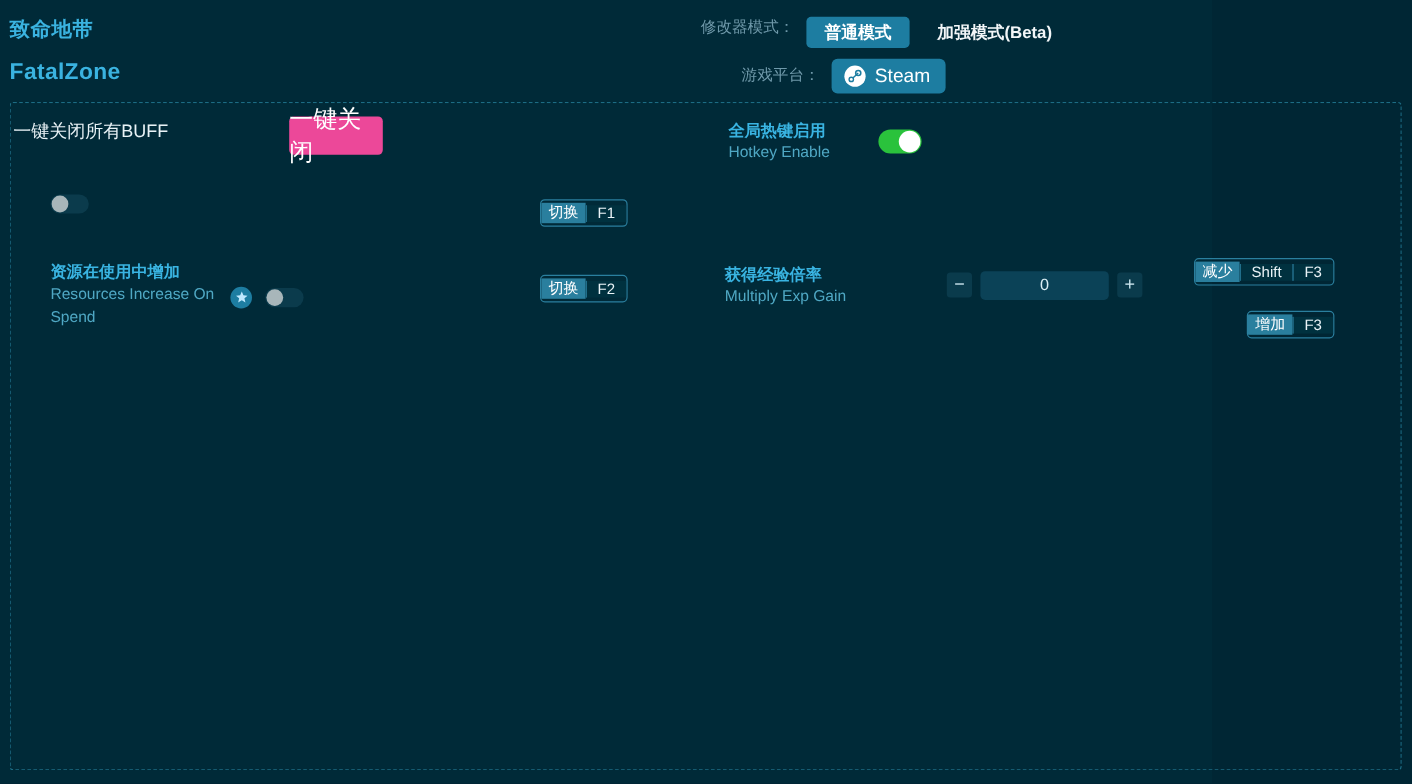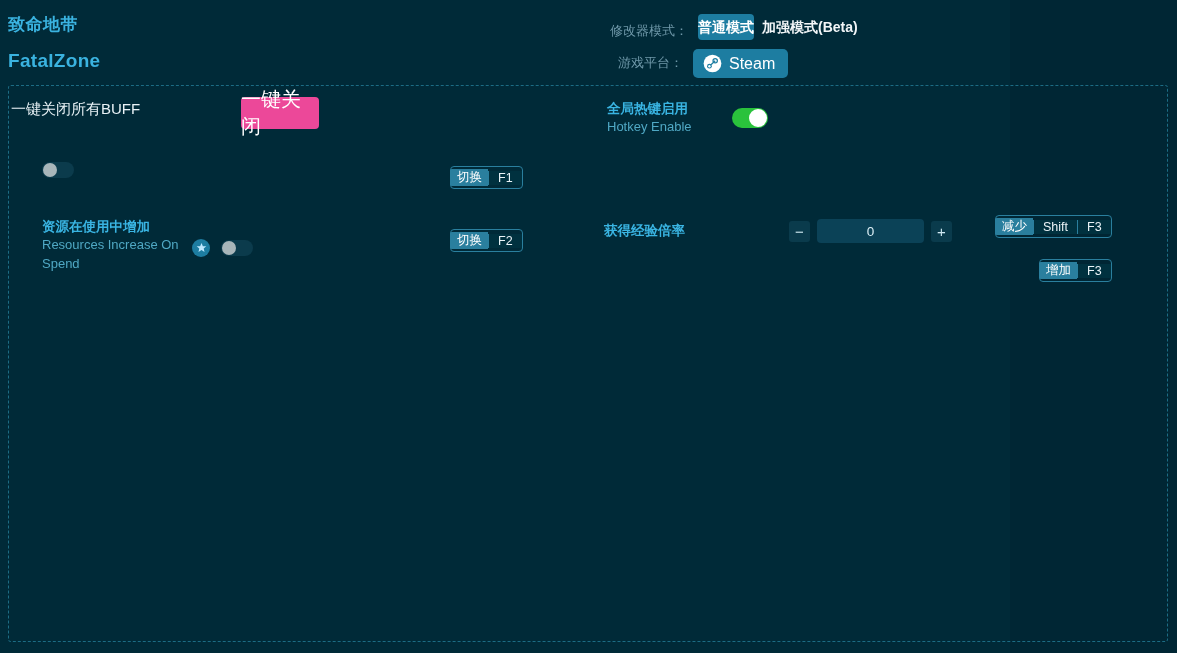--- a/index.html
+++ b/index.html
@@ -48,43 +48,42 @@
     line-height: 24px;
     margin-top: 13px;
     letter-spacing: 0.3px;
   }
 
   .mode-row {
     position: absolute;
     left: 584px;
     top: 14px;
     display: flex;
-    align-items: flex-end;
+    align-items: flex-start;
     height: 26px;
-    margin-left: 26px;
   }
   .platform-row {
     position: absolute;
     left: 618px;
     top: 48px;
     display: flex;
     align-items: center;
     height: 30px;
   }
   .field-label {
     font-size: 13px;
     color: #6f99aa;
     margin-right: 10px;
     white-space: nowrap;
   }
   .mode-btn {
     font-size: 14px;
     font-weight: bold;
     color: #ffffff;
-    padding: 4px 0;
+    padding: 4px 15px;
     border-radius: 4px;
     white-space: nowrap;
     cursor: pointer;
     line-height: 18px;
   }
   .mode-btn.active {
     background: #1d7da1;
   }
   .mode-btn.inactive {
     background: transparent;
@@ -364,20 +363,21 @@
     <div class="cheat-row" style="left:441px; top:143px;">
       <span class="hk">
         <span class="act">切换</span>
         <span class="key">F2</span>
       </span>
     </div>
 
     <div class="cheat-row" style="left:595px; top:133px;">
       <span class="lbl" style="width:185px;">
         <span class="cn">获得经验倍率</span>
+        <span class="en">Multiply Exp Gain</span>
       </span>
       <span class="stepper">
         <span class="step-btn">−</span>
         <span class="num-field">0</span>
         <span class="step-btn">+</span>
       </span>
     </div>
     <div class="cheat-row" style="left:986px; top:129px; flex-direction:column; align-items:flex-end; gap:21px;">
       <span class="hk">
         <span class="act">减少</span>

